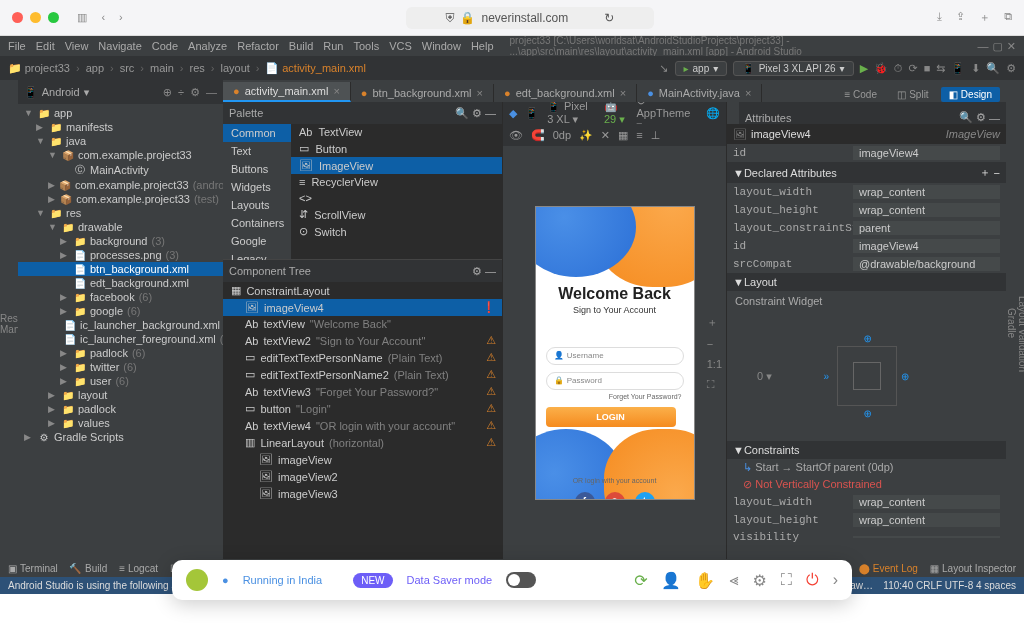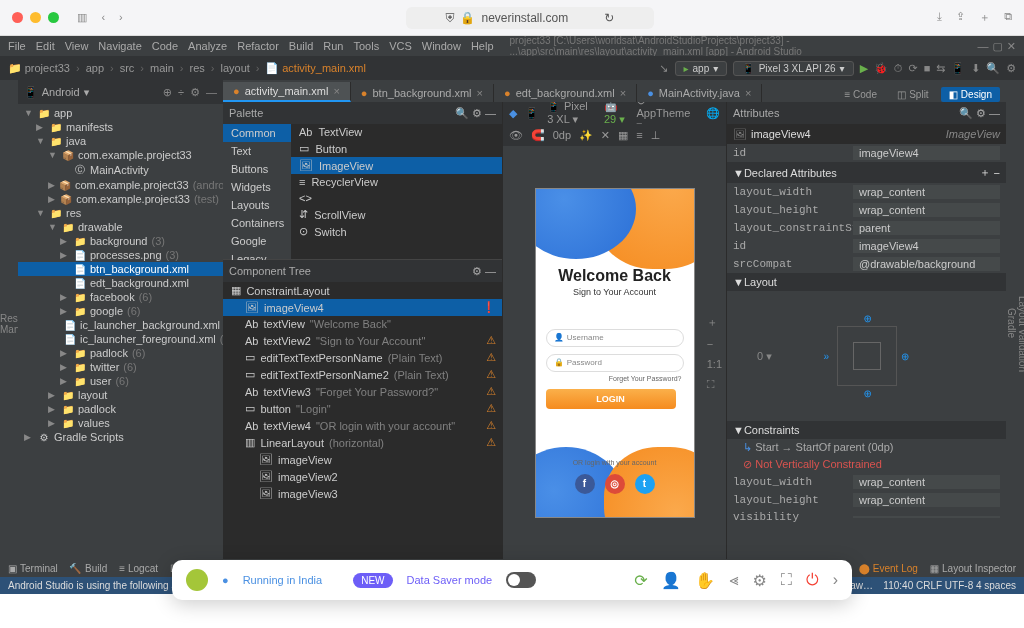--- a/index.html
+++ b/index.html
@@ -72,39 +72,39 @@
 .ct-row { display:flex; align-items:center; gap:5px; padding:2px 6px; color:#ccc; }
 .ct-row.sel { background:#0d5fa6; }
 .ct-row .warn { margin-left:auto; color:#d9822b; }
 .ct-row .quote { color:#808080; }
 
 .preview-col { flex:1; background:#2b2b2b; display:flex; flex-direction:column; }
 .prev-toolbar { height:22px; background:#313335; display:flex; align-items:center; padding:0 6px; gap:8px; color:#999; }
 .prev-toolbar .sp { flex:1; }
 .prev-toolbar2 { height:22px; background:#313335; display:flex; align-items:center; padding:0 6px; gap:8px; color:#999; }
 .canvas { flex:1; display:flex; justify-content:center; align-items:center; position:relative; background:#3c3f41; }
-.phone { width:160px; height:330px; background:#fff; border:1px solid #888; position:relative; overflow:hidden; }
+.phone { width:160px; height:294px; background:#fff; border:1px solid #888; position:relative; overflow:hidden; }
 .blob1 { position:absolute; top:-30px; left:-20px; width:120px; height:100px; background:radial-gradient(circle at 40% 40%,#4a8fe7,#2b6fd6); border-radius:50%; }
 .blob2 { position:absolute; top:-40px; right:-30px; width:130px; height:120px; background:radial-gradient(circle at 60% 30%,#fba94c,#f58b1f); border-radius:45%; }
 .blob3 { position:absolute; bottom:-40px; left:-30px; width:120px; height:110px; background:radial-gradient(circle at 40% 40%,#4a8fe7,#2b6fd6); border-radius:50%; }
 .blob4 { position:absolute; bottom:-40px; right:-30px; width:120px; height:110px; background:radial-gradient(circle at 60% 60%,#fba94c,#f58b1f); border-radius:45%; }
 .wb { position:absolute; top:78px; width:100%; text-align:center; font-weight:700; font-size:16px; color:#222; }
 .sub { position:absolute; top:98px; width:100%; text-align:center; font-size:9px; color:#333; }
 .fld { position:absolute; left:10px; right:10px; height:18px; background:#fff; border:1px solid #ddd; border-radius:10px; display:flex; align-items:center; padding:0 8px; font-size:8px; color:#888; }
 .fld1{top:140px}.fld2{top:165px}
 .forgot { position:absolute; top:186px; right:12px; font-size:7px; color:#666; }
 .loginbtn { position:absolute; top:200px; left:10px; right:18px; height:20px; background:linear-gradient(#fbb04a,#f58b1f); border-radius:4px; display:flex; align-items:center; justify-content:center; color:#fff; font-size:9px; font-weight:600; }
 .orlogin { position:absolute; top:270px; width:100%; text-align:center; font-size:7px; color:#666; }
 .soc-row { position:absolute; top:285px; width:100%; display:flex; justify-content:center; gap:10px; }
 .soc { width:20px; height:20px; border-radius:50%; display:flex; align-items:center; justify-content:center; color:#fff; font-size:10px; font-weight:700; }
 .soc.fb{background:#3b5998}.soc.gg{background:#dd4b39}.soc.tw{background:#1da1f2}
 .zoom-col { position:absolute; right:4px; top:50%; transform:translateY(-50%); display:flex; flex-direction:column; gap:8px; color:#888; }
 
 .attr-panel { width:280px; background:#3c3f41; display:flex; flex-direction:column; border-left:1px solid #2b2b2b; }
-.attr-hdr { height:22px; background:#313335; display:flex; align-items:center; padding:0 6px; color:#aaa; }
+.attr-hdr { height:22px; background:#313335; display:flex; align-items:flex-end; padding:0 6px; color:#aaa;margin-left:12px; }
 .attr-sel { height:20px; background:#2b2b2b; display:flex; align-items:center; padding:0 6px; color:#888; }
 .attr-sel .selname { color:#ddd; margin-left:4px; }
 .attr-sel .seltype { margin-left:auto; color:#888; font-style:italic; }
 .attr-row { display:flex; align-items:center; padding:2px 6px; }
 .attr-label { width:120px; color:#aaa;font-family:Liberation Mono, monospace; }
 .attr-val { flex:1; background:#45494a; padding:1px 6px; color:#ccc; }
 .attr-section { padding:3px 6px; color:#ddd; background:#313335; display:flex; align-items:center; }
 .attr-section .sp { flex:1; }
 .constr-box { height:130px; display:flex; align-items:center; justify-content:center; position:relative; color:#888; }
 .cw-center { width:60px; height:60px; border:1px solid #555; position:relative; display:flex; align-items:center; justify-content:center; }
@@ -627,20 +627,21 @@
               </div>
               <div class="attr-row">
                 <span class="attr-label">srcCompat</span>
                 <span class="attr-val">@drawable/background</span>
               </div>
             </div>
           <div class="attr-section">
               <span>▼ </span>
               <span>Layout</span>
             </div>
+          <div style="padding:4px 8px;color:#aaa">Constraint Widget</div>
           <div class="constr-box">
             <span style="position:absolute;left:30px"><span>0</span> ▾</span>
             <div class="cw-center">
               <div class="cw-inner"></div>
               <span class="cw-handle" style="top:-14px;left:26px">⊕</span>
               <span class="cw-handle" style="bottom:-14px;left:26px">⊕</span>
               <span class="cw-handle" style="left:-14px;top:24px">»</span>
               <span class="cw-handle" style="right:-14px;top:24px">⊕</span>
             </div>
           </div>

